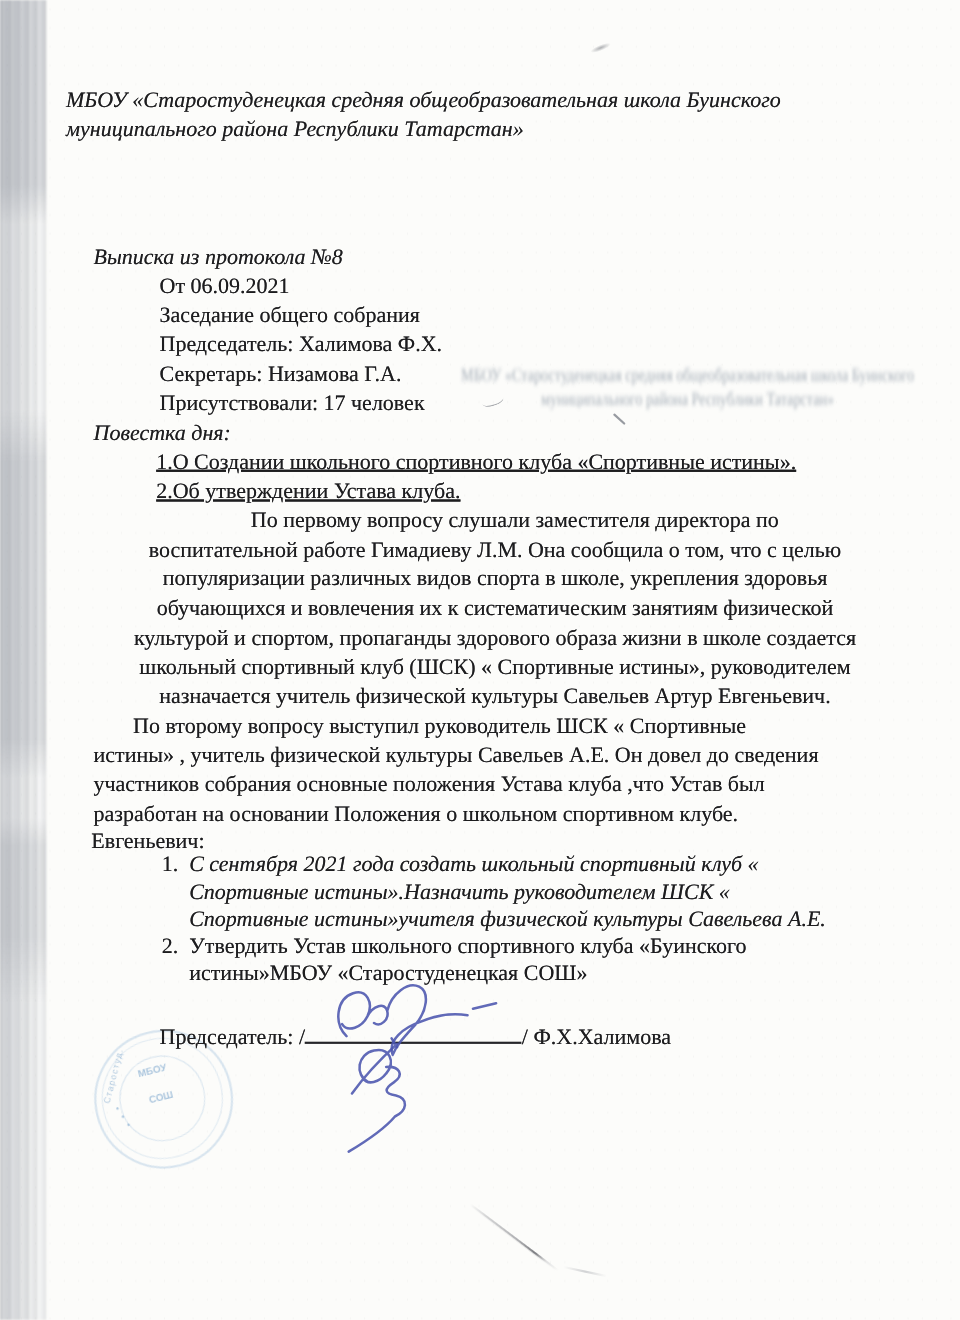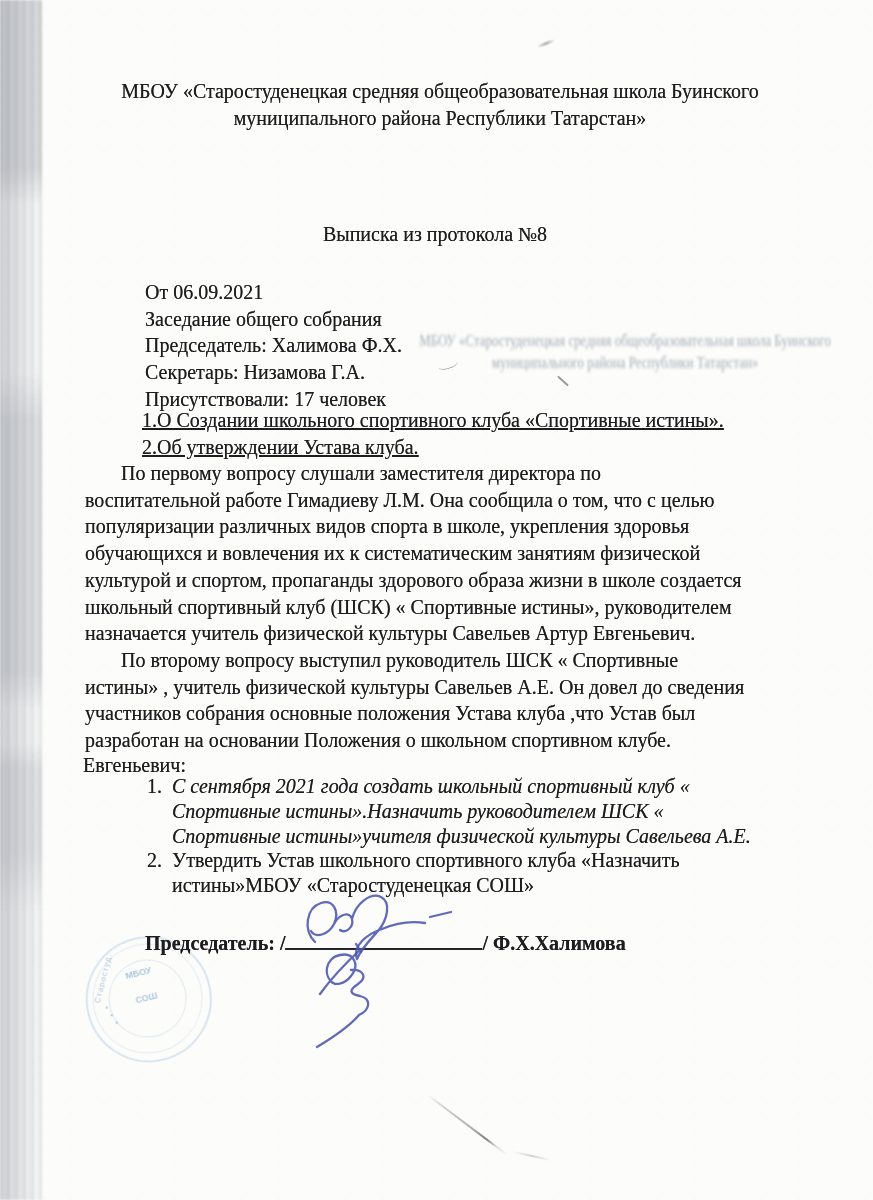--- a/index.html
+++ b/index.html
@@ -8,21 +8,21 @@
     background:#fcfcfa;
     background-image:radial-gradient(rgba(60,60,70,.045) .6px, transparent .8px);
     background-size:13px 17px;
     overflow:hidden;
     font-family:"Liberation Serif","DejaVu Serif",serif;
     color:#1d1d1f;
   }
   .txt{white-space:pre-line;font-size:20px;line-height:26.7px;
        text-shadow:0 0 .4px rgba(25,25,30,.75);}
   .abs{position:absolute;}
-  .center{text-align:center;}
+  .center{text-align:left;font-style:italic;}
 
   
   .edge-noise{
     position:absolute;left:0;top:0;bottom:0;width:42px;
     background:
       linear-gradient(90deg, rgba(120,126,138,.30), rgba(150,156,166,.16) 55%, rgba(200,203,210,.04) 88%, transparent),
       repeating-linear-gradient(90deg, rgba(105,110,122,.16) 0 2px, rgba(215,218,224,.10) 2px 5px, rgba(140,146,158,.12) 5px 8px),
       linear-gradient(180deg, rgba(120,126,140,.26) 0 14%, rgba(230,231,235,.05) 17% 31%, rgba(125,131,144,.22) 35% 56%, rgba(228,229,233,.06) 59% 62%, rgba(132,138,150,.20) 64% 71%, rgba(232,233,236,.05) 76% 100%);
     filter:blur(.8px);
   }
@@ -84,34 +84,35 @@
   <div class="abs txt center" style="left:60px;top:78px;width:760px;">МБОУ «Старостуденецкая средняя общеобразовательная школа Буинского
 муниципального района Республики Татарстан»</div>
 
   <div class="smudge" style="left:533px;top:40px;"></div>
 
   <div class="ghost">МБОУ «Старостуденецкая средняя общеобразовательная школа Буинского
 муниципального района Республики Татарстан»</div>
 
   <div class="abs txt center" style="left:85px;top:221px;width:700px;">Выписка из протокола №8</div>
 
-  <div class="abs txt" style="left:145px;top:247px;width:620px;margin-top:32px;">От 06.09.2021
+  <div class="abs txt" style="left:145px;top:247px;width:620px;">От 06.09.2021
 Заседание общего собрания
 Председатель: Халимова Ф.Х.
 Секретарь: Низамова Г.А.
 Присутствовали: 17 человек</div>
 
   <div class="arc-mark" style="left:438px;top:360px;"></div>
   <div class="tick" style="left:556px;top:380px;width:14px;height:2px;transform:rotate(42deg);"></div>
 
+  <div class="abs txt center" style="left:85px;top:381px;width:700px;">Повестка дня:</div>
   <div class="abs txt" style="left:142px;top:407px;width:680px;text-decoration:underline;">1.О Создании школьного  спортивного клуба «Спортивные истины».
 2.Об утверждении Устава  клуба.</div>
 
   <div class="abs" style="left:85px;top:460px;width:730px;">
-    <p class="txt" style="margin:0;text-indent:36px;">По первому вопросу слушали  заместителя директора по
+    <p class="txt" style="margin:0;text-indent:36px;text-align:center;">По первому вопросу слушали  заместителя директора по
 воспитательной работе Гимадиеву Л.М. Она  сообщила о том, что с целью
 популяризации различных видов спорта в школе, укрепления здоровья
 обучающихся и вовлечения их к систематическим занятиям физической
 культурой и спортом, пропаганды здорового образа жизни в школе создается
 школьный спортивный клуб (ШСК) « Спортивные истины», руководителем
 назначается  учитель физической культуры  Савельев Артур Евгеньевич.</p>
     <p class="txt" style="margin:0;text-indent:36px;">По второму вопросу выступил руководитель ШСК « Спортивные
 истины» , учитель физической культуры Савельев А.Е. Он довел до сведения
 участников собрания основные положения Устава клуба  ,что Устав был
 разработан на основании  Положения о школьном спортивном клубе.</p>
@@ -121,36 +122,36 @@
 
   <div class="abs" style="left:147px;top:774px;width:660px;">
     <div style="display:flex;">
       <div class="txt" style="width:25px;line-height:24.8px;flex:none;">1.</div>
       <div class="txt" style="line-height:24.8px;font-style:italic;">С сентября 2021 года создать школьный спортивный клуб  «
 Спортивные истины».Назначить руководителем ШСК  «
 Спортивные истины»учителя физической культуры Савельева А.Е.</div>
     </div>
     <div style="display:flex;">
       <div class="txt" style="width:25px;line-height:24.8px;flex:none;">2.</div>
-      <div class="txt" style="line-height:24.8px;">Утвердить Устав школьного спортивного клуба «Назначить
+      <div class="txt" style="line-height:24.8px;">Утвердить Устав школьного спортивного клуба «Буинского
 истины»МБОУ «Старостуденецкая СОШ»</div>
     </div>
   </div>
 
   <div class="stamp">
     <div class="ring1"></div>
     <div class="ring2"></div>
     <div class="ring3"></div>
     <span class="s-org">МБОУ</span>
     <span class="s-name">Старостуд.</span>
     <span class="s-type">СОШ</span>
     <span class="s-dots">• • •</span>
   </div>
 
-  <div class="sigrow" style="top:932px;font-weight:bold;">
+  <div class="sigrow" style="top:932px;">
     <span>Председатель: /</span><span class="sig-line" style="width:197px;"></span><span>/ Ф.Х.Халимова</span>
   </div>
 
 
   <svg class="sig-svg" style="left:295px;top:886px;" width="175" height="78" viewBox="0 0 175 78">
     <path d="M20,56 C8,44 11,22 26,17 C38,13 45,25 39,38 C34,48 21,53 16,45
              M39,38 C44,28 55,25 57,33 C59,41 51,48 45,44
              M57,33 C61,17 76,6 86,11 C96,16 93,33 83,45 C74,55 66,63 62,73
              M62,73 C57,60 72,48 87,43
              M87,43 C101,37 117,35 130,37

